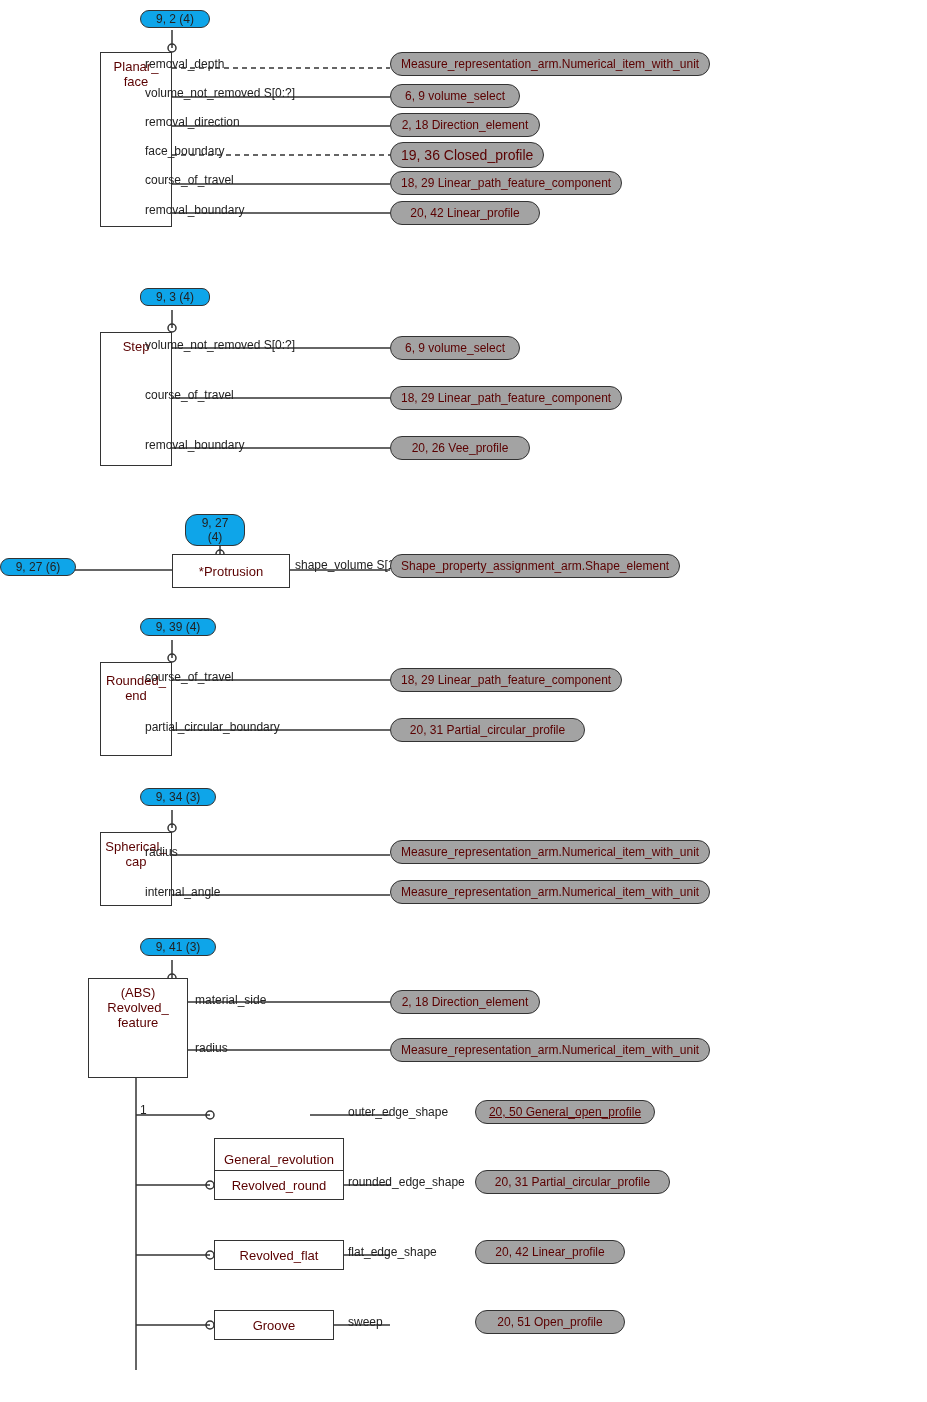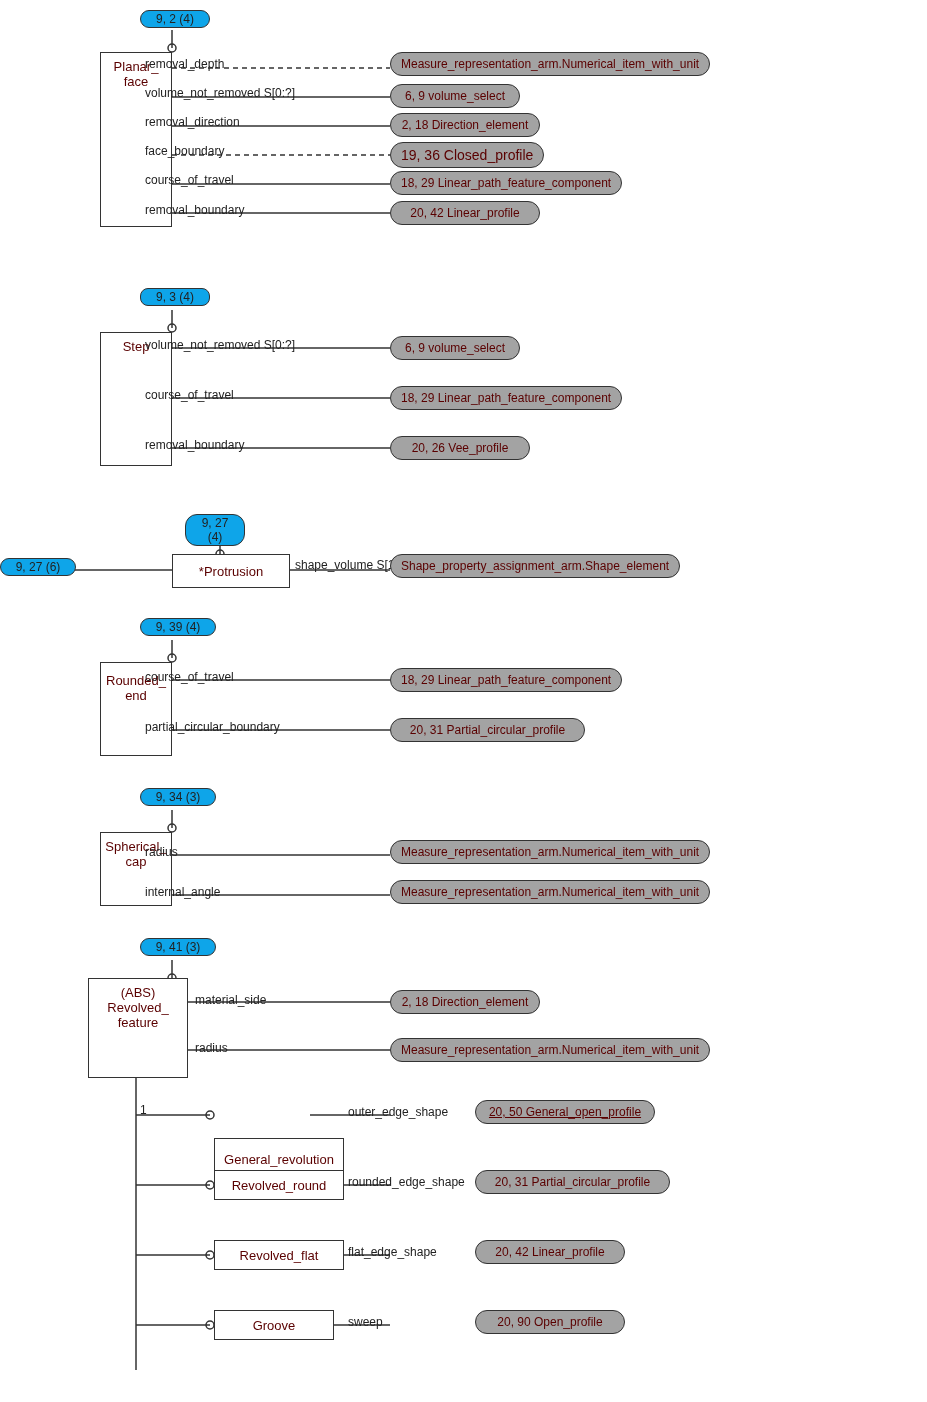--- a/index.html
+++ b/index.html
@@ -250,15 +250,15 @@
   <div class="node-box" style="left:214px; top:1240px; width:130px; height:30px; justify-content:center; align-items:center;">
     <span>Revolved_flat</span>
   </div>
   <div class="label-text" style="left:348px; top:1245px;">flat_edge_shape</div>
   <div class="node-rounded" style="left:475px; top:1240px; min-width:150px; font-size:12px; color:#5a0000;">20, 42 Linear_profile</div>
 
   <div class="node-box" style="left:214px; top:1310px; width:120px; height:30px; justify-content:center; align-items:center;">
     <span>Groove</span>
   </div>
   <div class="label-text" style="left:348px; top:1315px;">sweep</div>
-  <div class="node-rounded" style="left:475px; top:1310px; min-width:150px; font-size:12px; color:#5a0000;">20, 90 Open_profile</div>
+  <div class="node-rounded" style="left:475px; top:1310px; min-width:150px; font-size:12px; color:#5a0000;">20, 51 Open_profile</div>
 
 </div>
 
 </body></html>

